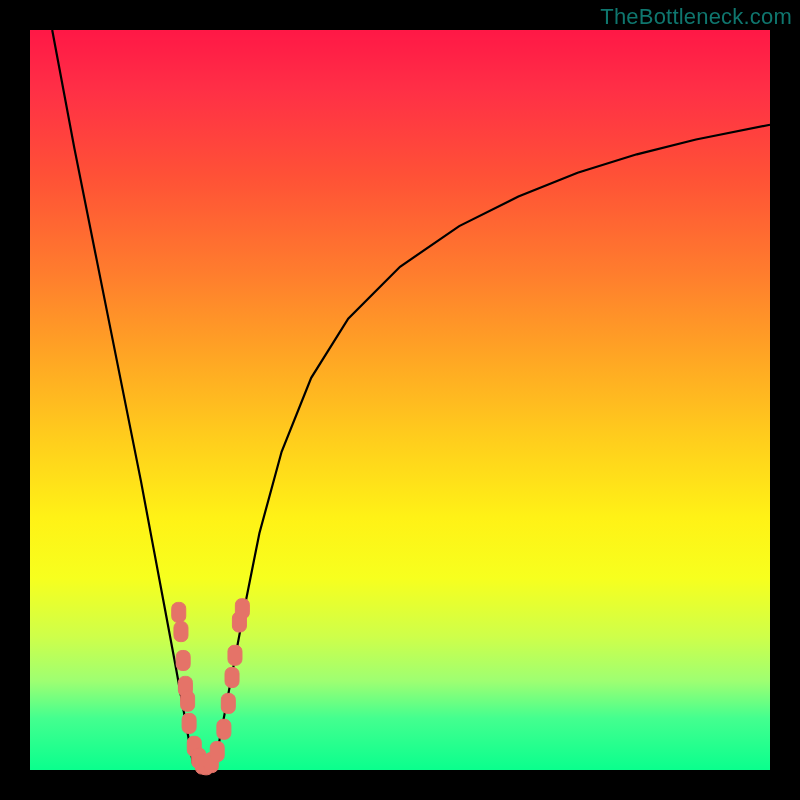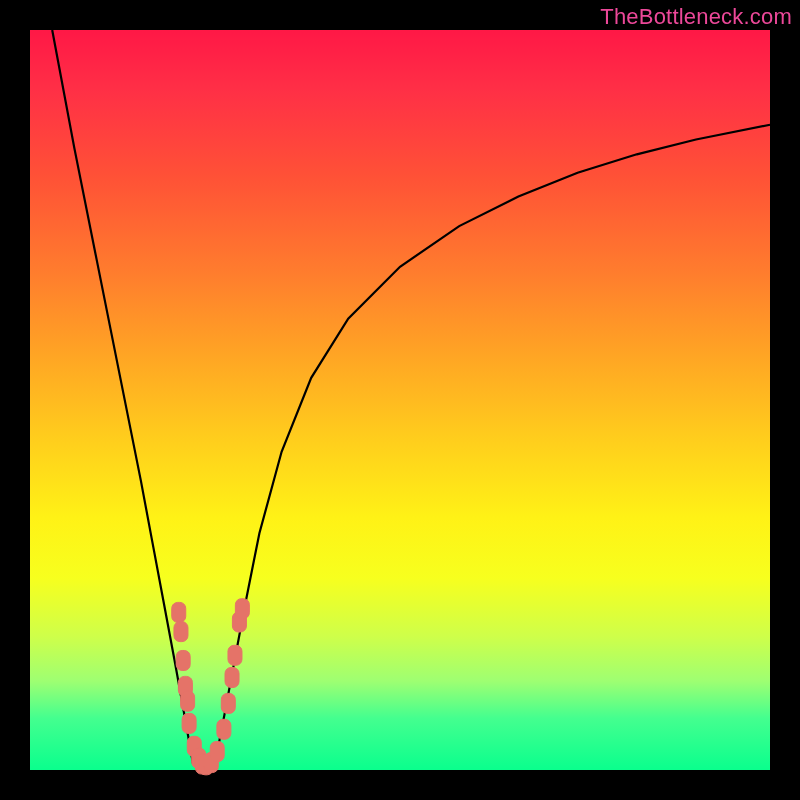--- a/index.html
+++ b/index.html
@@ -38,21 +38,21 @@
       #ceff4a 82%,
       #9eff72 88%,
       #44ff8f 93%,
       #0aff8d 100%
     );
   }
   .watermark {
     position: absolute;
     top: 4px;
     right: 8px;
-    color: #ec4899;
+    color: #0f766e;
     font-size: 22px;
     font-weight: 500;
     letter-spacing: 0.2px;
     user-select: none;
   }
   svg.curve {
     position: absolute;
     left: 0;
     top: 0;
     width: 740px;

